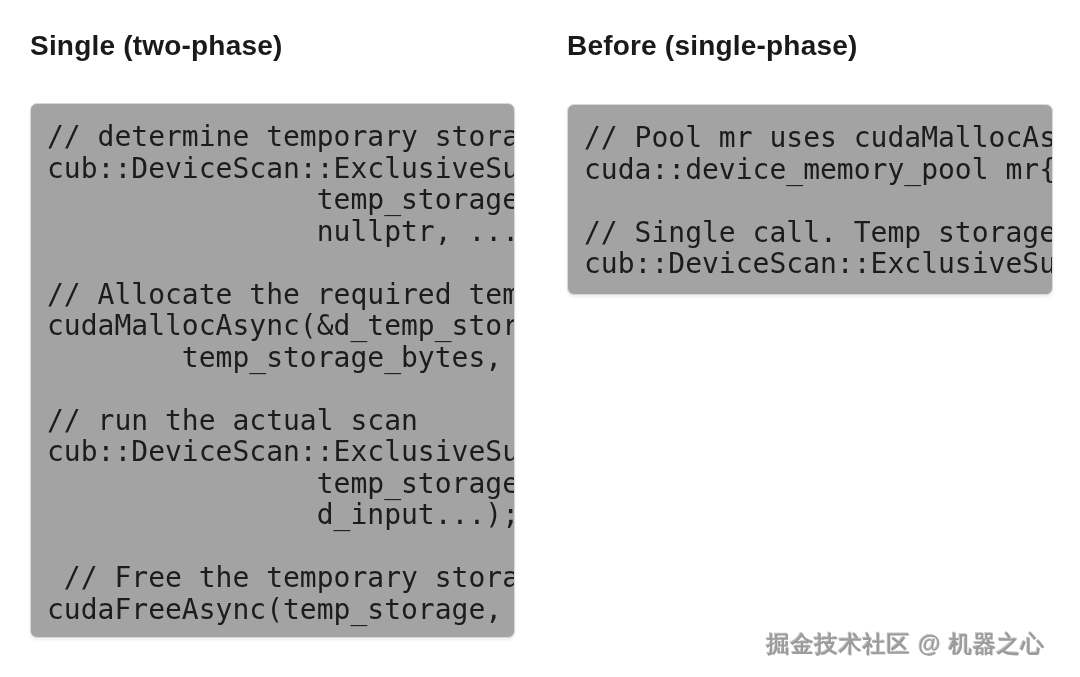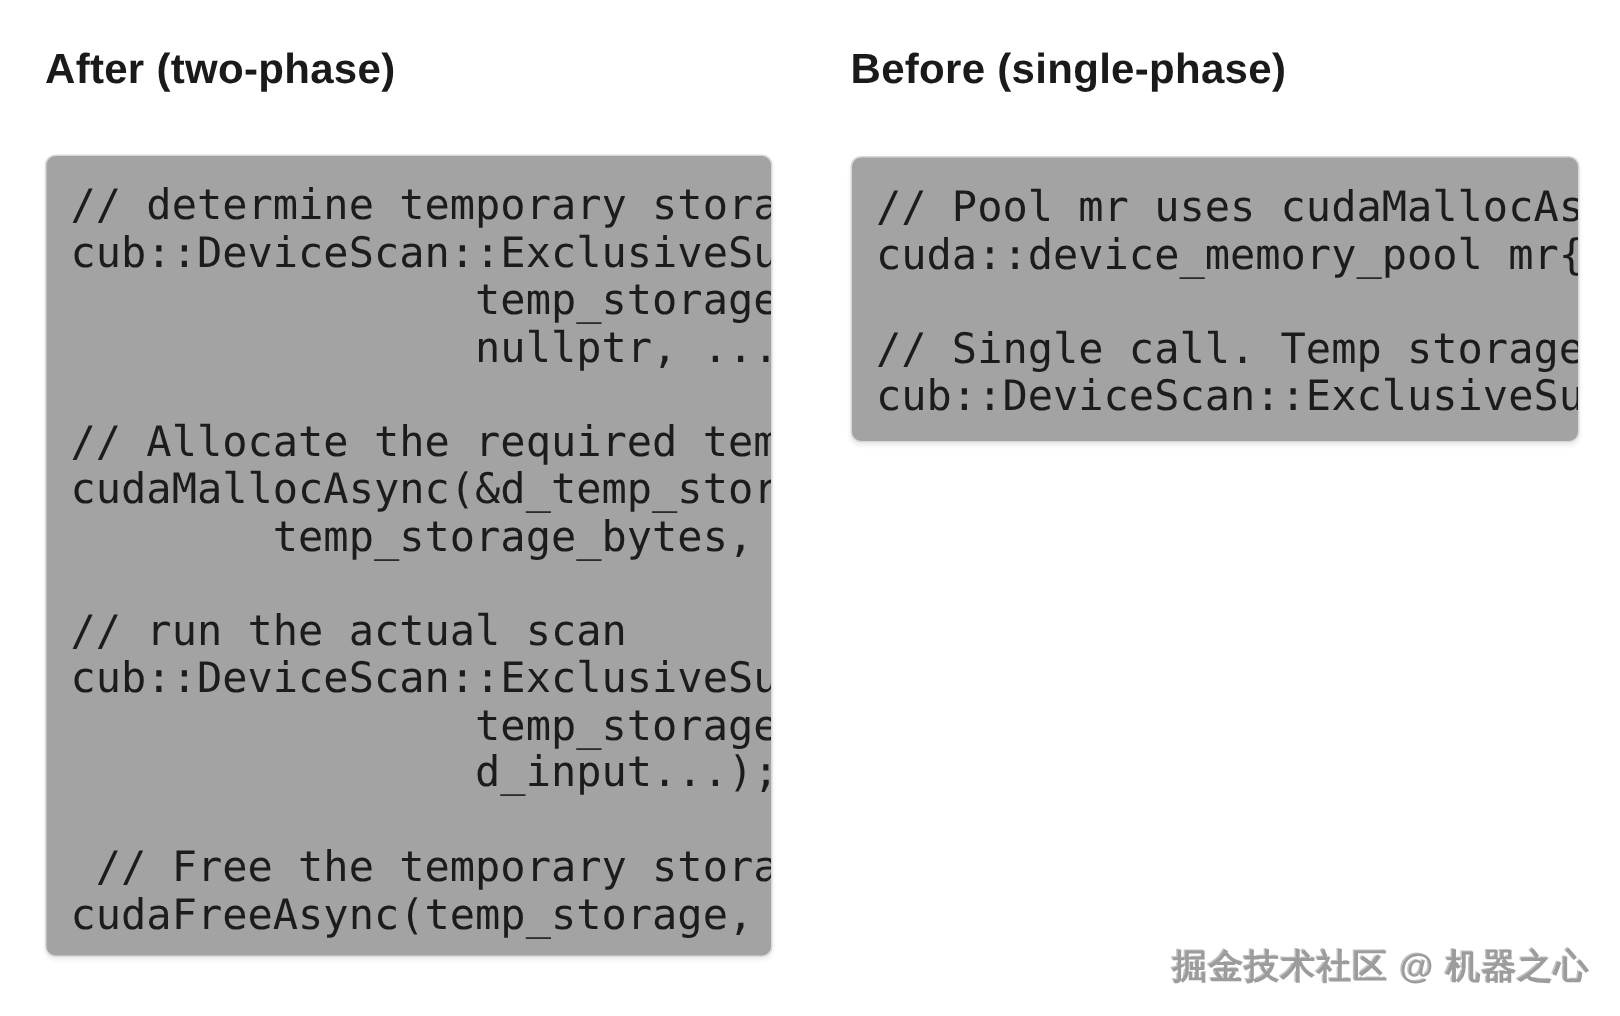--- a/index.html
+++ b/index.html
@@ -43,38 +43,38 @@
     color: #1c1c1e;
     white-space: pre;
     overflow: hidden;
     padding: 17px 0 0 16px;
   }
   .codebox-before { left: 30px;  top: 103px; width: 485px; height: 535px; }
   .codebox-after  { left: 567px; top: 104px; width: 486px; height: 191px; }
 
   .watermark {
     position: absolute;
-    right: 20px;
+    right: 35px;
     top: 629px;
     font-family: "Liberation Sans", sans-serif;
     font-weight: 700;
     font-size: 23px;
     letter-spacing: 1px;
     color: #9c9c9c;
     text-shadow: 1px 1px 0 #ffffff, -1px -1px 0 rgba(80, 80, 80, 0.35);
     white-space: nowrap;
   }
 </style>
 </head>
 <body>
 
 <div class="stage">
 
   <section>
-    <h2 class="panel-title title-before">After (two-phase)</h2>
+    <h2 class="panel-title title-before">Single (two-phase)</h2>
     <pre class="codebox codebox-before">// determine temporary storage size
 cub::DeviceScan::ExclusiveSum(d_temp
                 temp_storage_bytes,
                 nullptr, ...);
 
 // Allocate the required temporary s
 cudaMallocAsync(&amp;d_temp_storage,
         temp_storage_bytes, stream);
 
 // run the actual scan

